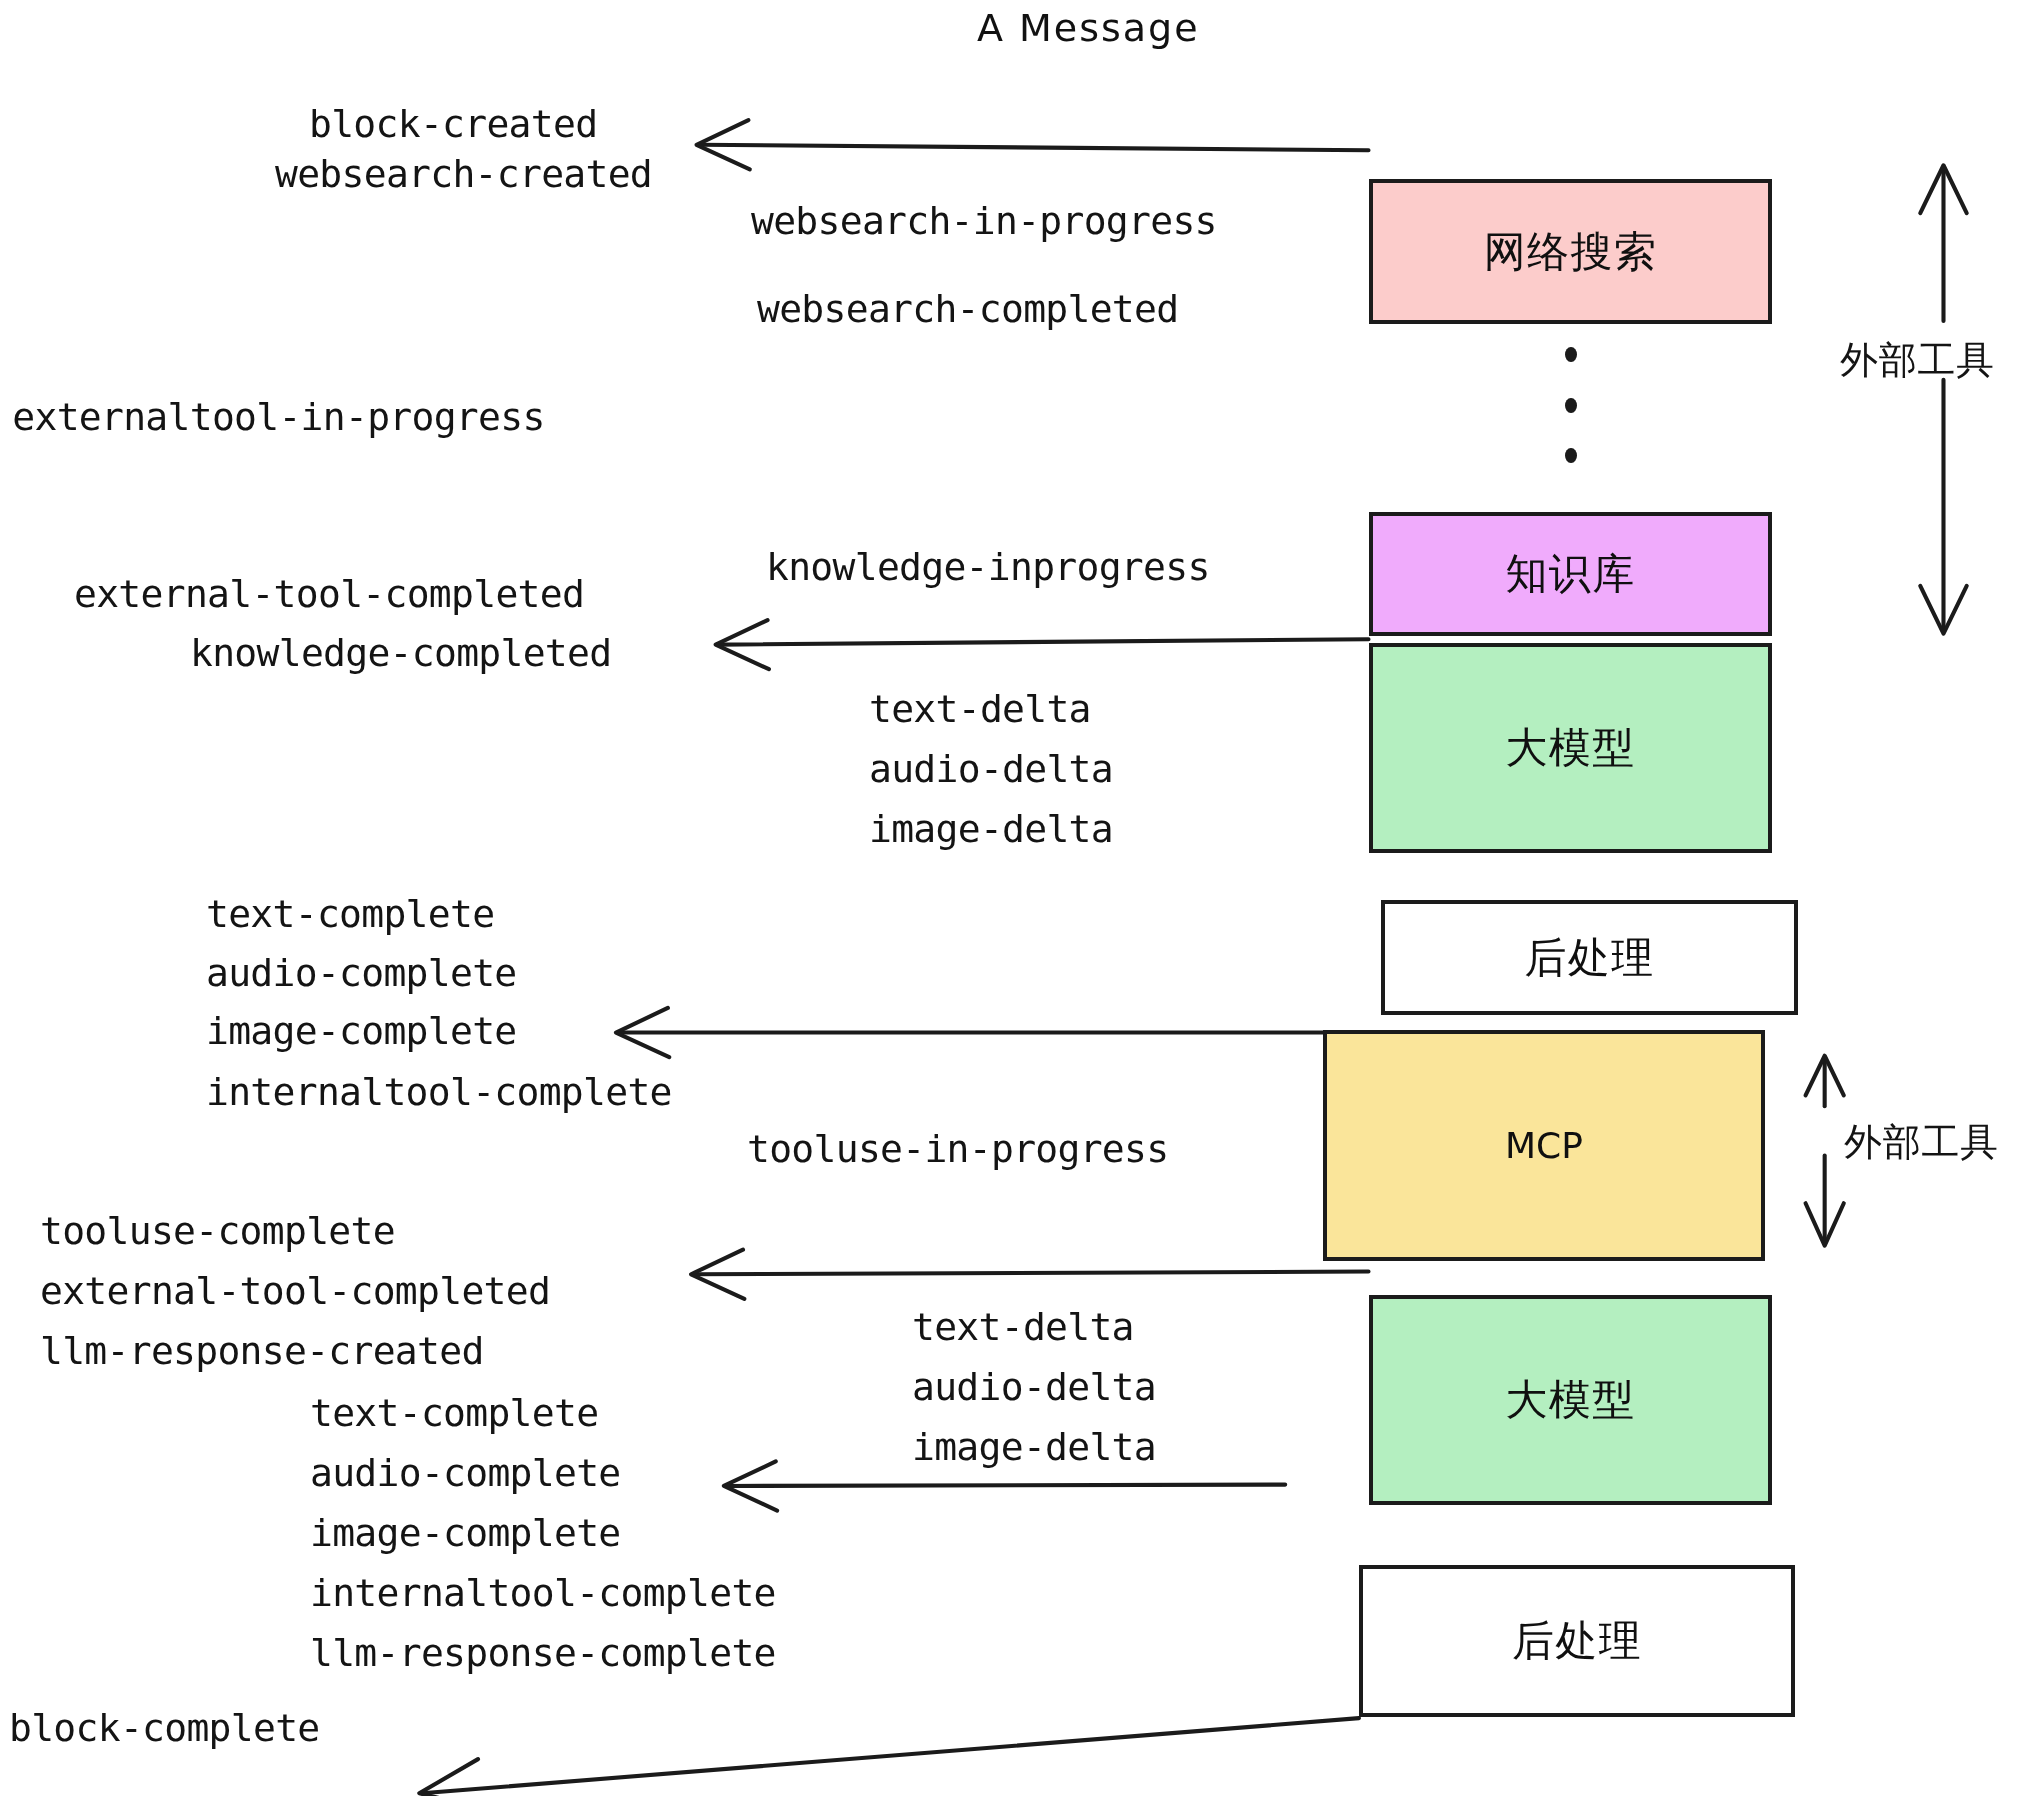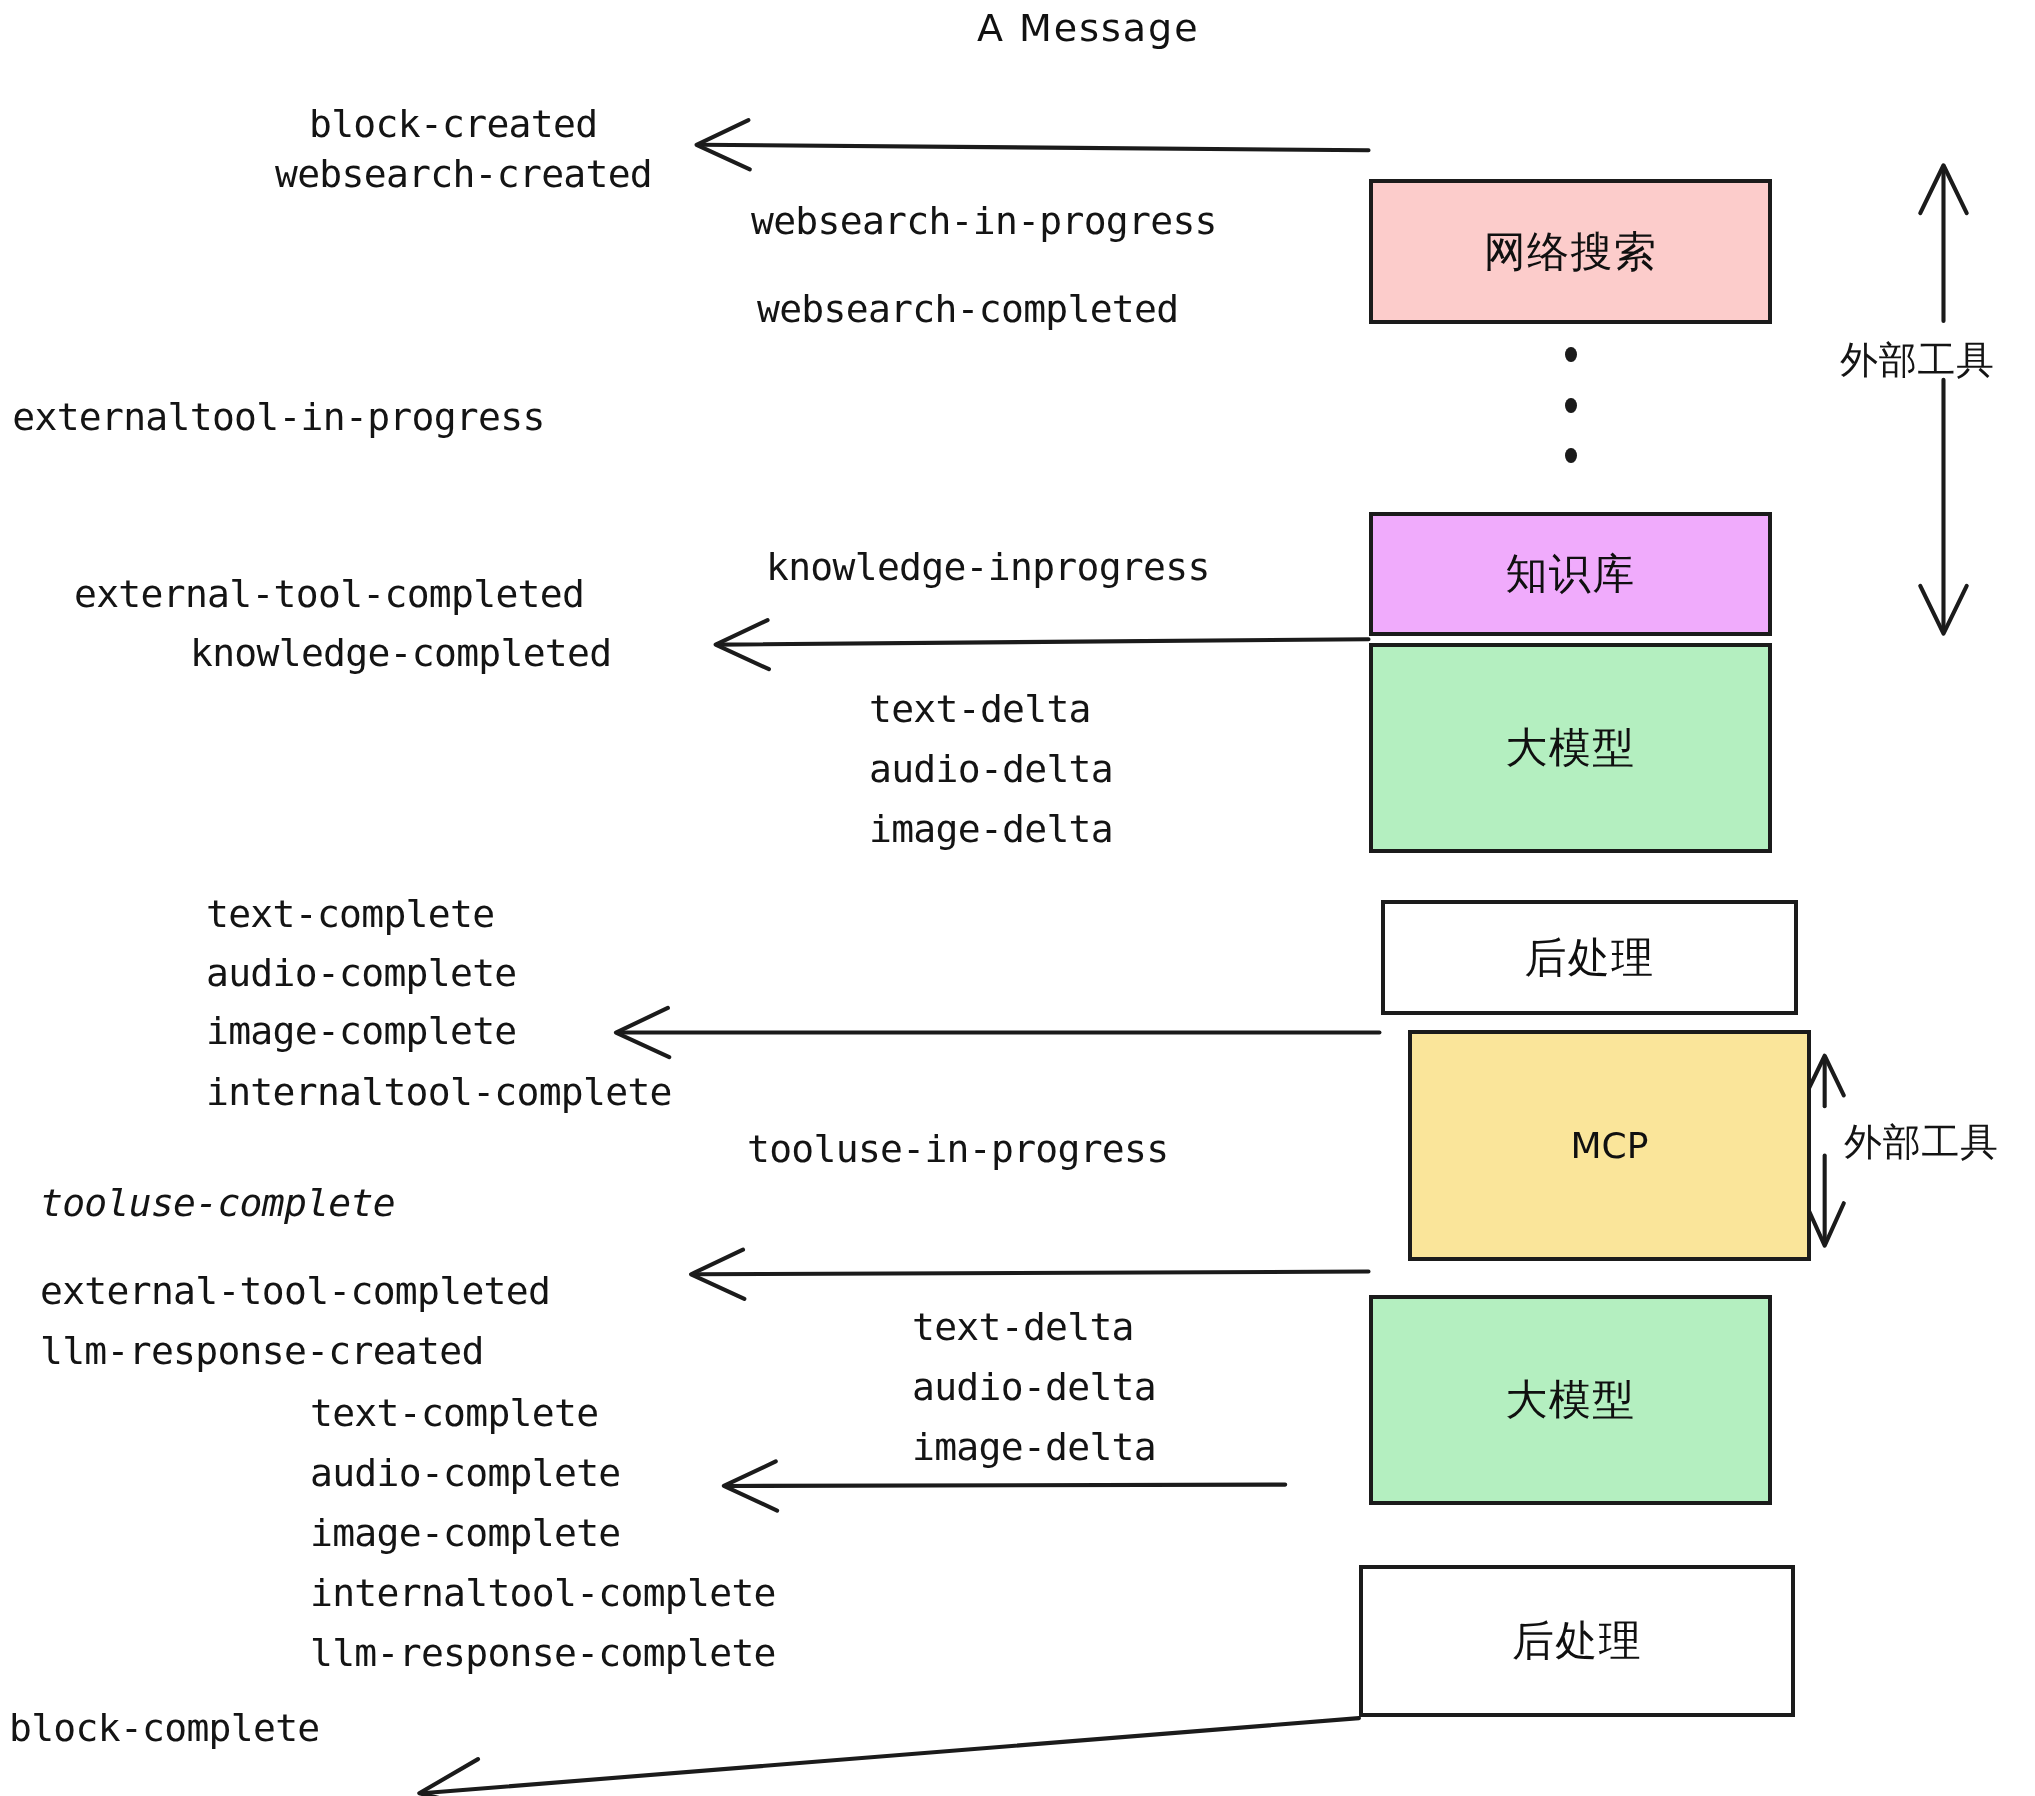--- a/index.html
+++ b/index.html
@@ -138,21 +138,21 @@
   <div class="evt" style="left:74px;  top:572px;">external-tool-completed</div>
   <div class="evt" style="left:190px;  top:631px;">knowledge-completed</div>
   <div class="evt" style="left:869px; top:687px;">text-delta</div>
   <div class="evt" style="left:869px; top:747px;">audio-delta</div>
   <div class="evt" style="left:869px; top:807px;">image-delta</div>
   <div class="evt" style="left:206px;  top:892px;">text-complete</div>
   <div class="evt" style="left:206px;  top:951px;">audio-complete</div>
   <div class="evt" style="left:206px;  top:1009px;">image-complete</div>
   <div class="evt" style="left:206px;  top:1070px;">internaltool-complete</div>
   <div class="evt" style="left:747px; top:1127px;">tooluse-in-progress</div>
-  <div class="evt" style="left:40px;   top:1181px;font-style:italic;">tooluse-complete</div>
+  <div class="evt" style="left:40px;   top:1209px;">tooluse-complete</div>
   <div class="evt" style="left:40px;  top:1269px;">external-tool-completed</div>
   <div class="evt" style="left:40px;   top:1329px;">llm-response-created</div>
   <div class="evt" style="left:912px; top:1305px;">text-delta</div>
   <div class="evt" style="left:912px; top:1365px;">audio-delta</div>
   <div class="evt" style="left:912px; top:1425px;">image-delta</div>
   <div class="evt" style="left:310px;  top:1391px;">text-complete</div>
   <div class="evt" style="left:310px;  top:1451px;">audio-complete</div>
   <div class="evt" style="left:310px;  top:1511px;">image-complete</div>
   <div class="evt" style="left:310px;  top:1571px;">internaltool-complete</div>
   <div class="evt" style="left:310px;  top:1631px;">llm-response-complete</div>
@@ -167,21 +167,21 @@
   </div>
 
   <div class="box box-cn" style="left:1369px; top:643px; width:403px; height:210px; background:#B4EFC0;">
     <span>大模型</span>
   </div>
 
   <div class="box box-cn" style="left:1381px; top:900px; width:417px; height:115px; background:#FFFFFF;">
     <span>后处理</span>
   </div>
 
-  <div class="box box-en" style="left:1408px; top:1030px; width:403px; height:231px; background:#FAE59A;">
+  <div class="box box-en" style="left:1323px; top:1030px; width:442px; height:231px; background:#FAE59A;">
     <span>MCP</span>
   </div>
 
   <div class="box box-cn" style="left:1369px; top:1295px; width:403px; height:210px; background:#B4EFC0;">
     <span>大模型</span>
   </div>
 
   <div class="box box-cn" style="left:1359px; top:1565px; width:436px; height:152px; background:#FFFFFF;">
     <span>后处理</span>
   </div>

